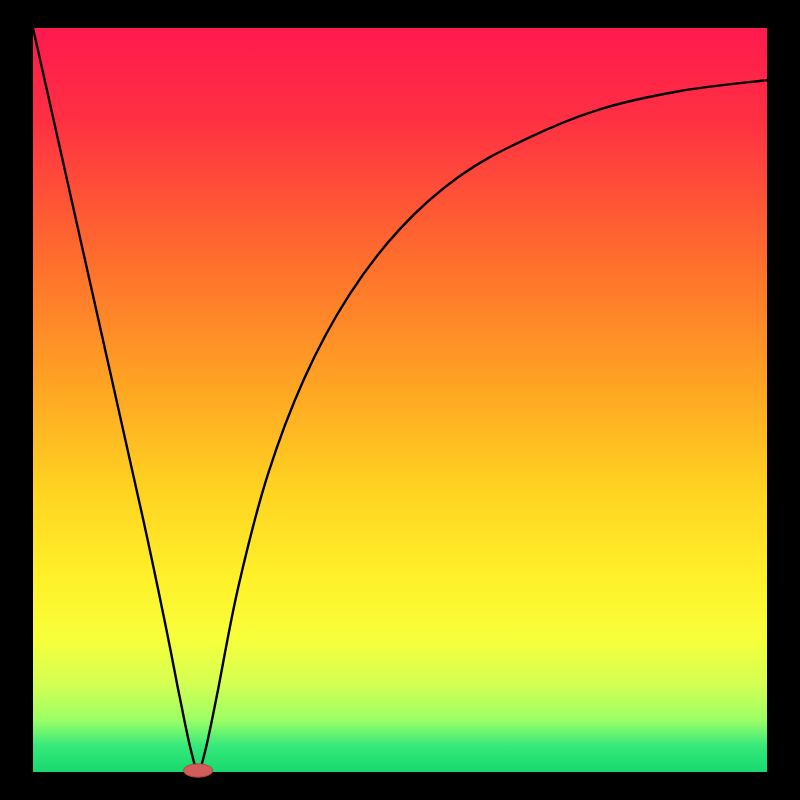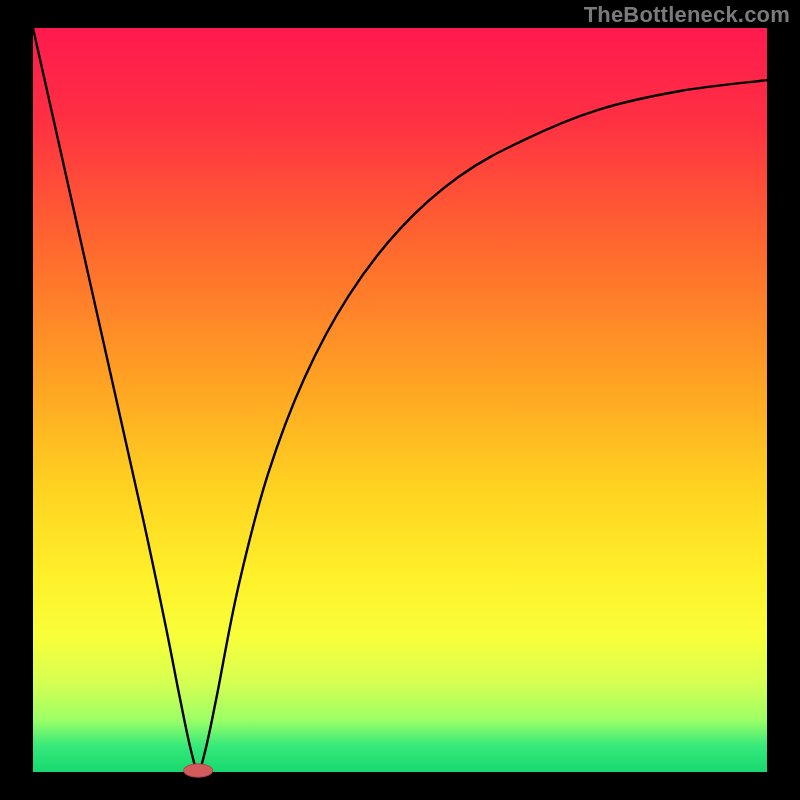--- a/index.html
+++ b/index.html
@@ -52,15 +52,14 @@
           <stop offset="93%" stop-color="#9cff66"></stop>
           <stop offset="96.5%" stop-color="#36e97a"></stop>
           <stop offset="100%" stop-color="#17d86f"></stop>
         </linearGradient>
   </defs>
   <rect id="plot-bg" fill="url(#bg-grad)" x="33" y="28" width="734" height="744"></rect>
   <path id="curve-path" fill="none" stroke-width="2.4" stroke-linejoin="round" stroke-linecap="round" d="M 33 28 C 39.72833333333333 58.007999999999996 56.24333333333333 131.664 69.7 191.67999999999998 C 83.15666666666667 251.69599999999997 92.94333333333334 295.34399999999994 106.4 355.35999999999996 C 119.85666666666667 415.376 132.33466666666666 469.9359999999999 143.1 519.04 C 153.86533333333333 568.144 158.39166666666668 590.464 165.12 623.2 C 171.84833333333333 655.936 175.09016666666668 674.412 179.8 697.6 C 184.50983333333335 720.788 187.44583333333333 736.3127999999999 190.81 749.68 C 194.17416666666668 763.0472 195.4586666666667 770.512 198.15 770.512 C 200.84133333333332 770.512 202.1258333333333 763.0472 205.48999999999998 749.68 C 208.85416666666666 736.3127999999999 210.4445 727.6080000000001 216.5 697.6 C 222.5555 667.592 229.10033333333334 626.9200000000001 238.52 586 C 247.93966666666668 545.0799999999999 255.769 512.592 267.88 474.4 C 279.991 436.20799999999997 289.7776666666666 410.416 304.58 377.68 C 319.38233333333335 344.944 331.1263333333333 323.11999999999995 348.62 295.84 C 366.1136666666667 268.56 379.815 250.70400000000004 400 228.88000000000002 C 420.185 207.056 435.84366666666665 193.16799999999995 458.71999999999997 176.79999999999995 C 481.5963333333333 160.43199999999996 499.2123333333333 151.876 524.78 139.60000000000002 C 550.3476666666667 127.32400000000003 569.921 118.706 598.1800000000001 109.83999999999999 C 626.4390000000001 100.97399999999998 647.9696666666666 96.69599999999998 678.92 91.23999999999998 C 709.8703333333333 85.78399999999998 750.852 82.12599999999996 767 80.07999999999996" stroke="#000000"></path>
   <ellipse id="marker" cx="198.15" cy="770.512" rx="14.68" ry="6.696000000000001" fill="#d25b5b" stroke="#b24747" stroke-width="1"></ellipse>
 </svg>
 
-<div class="watermark">TheBottleneck.com</div>
 
 </div>
 
 </body></html>

